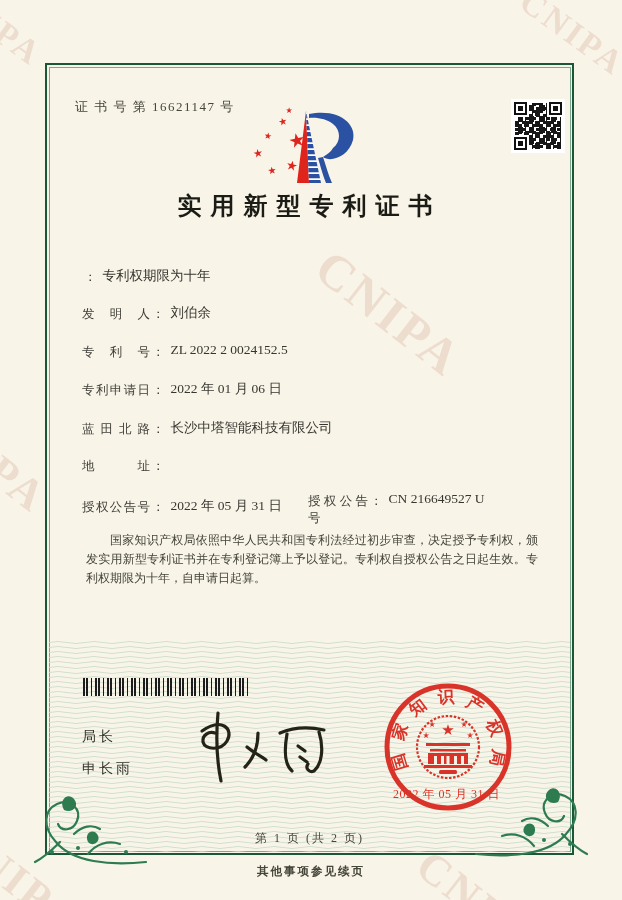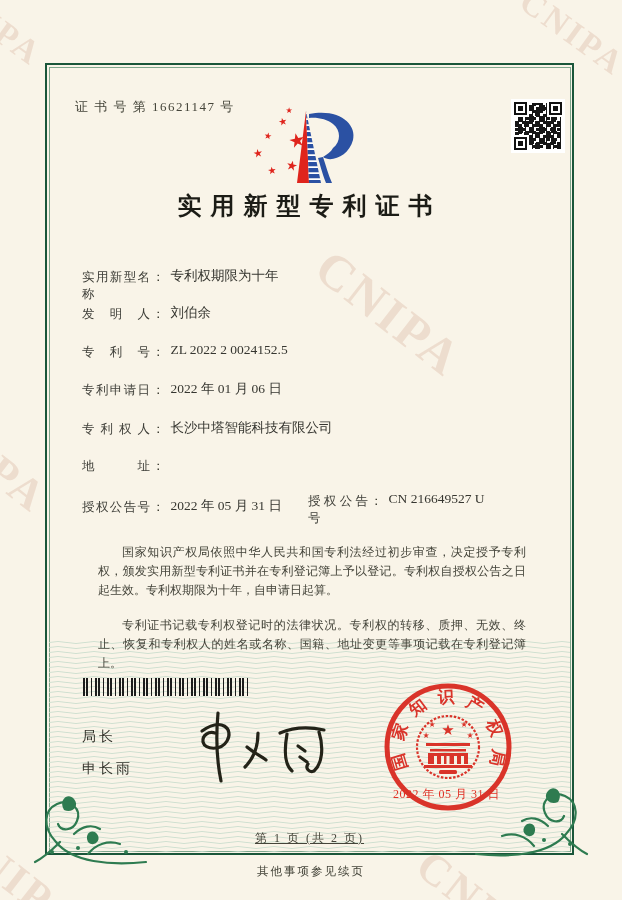--- a/index.html
+++ b/index.html
@@ -34,37 +34,37 @@
   .lbl{display:inline-block;width:68px;font-size:12.5px;color:#40403a;
     text-align:justify;text-align-last:justify;text-justify:inter-character;padding-top:2px;}
   .colon{font-size:12.5px;margin:0 6px 0 2px;padding-top:2px;}
   .val{font-size:13.5px;color:#363630;}
   .val2{line-height:19px;width:378px;}
   .row.pair2{left:308px;}
   .row.pair2 .lbl{width:60px;}
   
   .paras{position:absolute;left:82px;top:527px;width:460px;font-size:12px;line-height:19px;
     text-align:justify;color:#44443a;}
-  .paras p{margin:16px;text-indent:2em;}
+  .paras p{margin:4px;text-indent:2em;}
   
   .barcode{position:absolute;left:83px;top:678px;width:168px;height:18px;
     background:repeating-linear-gradient(90deg,#1c1c1c 0 2px,transparent 2px 3px,
       #1c1c1c 3px 5px,transparent 5px 8px,#1c1c1c 8px 9px,transparent 9px 12px);}
   
   .director{position:absolute;left:82px;font-size:14px;letter-spacing:3px;color:#33332b;}
   .sig{position:absolute;left:188px;top:703px;}
   
   .seal{position:absolute;left:368px;top:667px;width:160px;height:160px;opacity:.93;}
   .seal-date{position:absolute;left:393px;top:786px;width:120px;font-size:12px;
     letter-spacing:.5px;color:#e03024;white-space:nowrap;}
   
   .page-ind{position:absolute;left:45px;top:830px;width:529px;text-align:center;
-    font-size:12px;letter-spacing:2px;color:#45453a;text-decoration:underline;}
+    font-size:12px;letter-spacing:2px;color:#45453a;}
   .foot-note{position:absolute;left:0;top:864px;width:622px;text-align:center;
-    font-size:11.5px;letter-spacing:2px;color:#45453a;}
+    font-size:11.5px;letter-spacing:2px;color:#45453a;font-weight:bold;}
 </style>
 </head>
 <body>
 
 <div class="page">
 
   <div class="wm" style="left:-48px;top:-28px;font-size:34px;transform:rotate(36deg)">CNIPA</div>
   <div class="wm" style="left:535px;top:-18px;font-size:34px;transform:rotate(36deg)">CNIPA</div>
   <div class="wm" style="left:340px;top:238px;font-size:50px;transform:rotate(38deg)">CNIPA</div>
   <div class="wm" style="left:-62px;top:390px;font-size:44px;transform:rotate(38deg)">CNIPA</div>
@@ -152,62 +152,60 @@
   <div class="qr">
     <div class="qr-noise"></div>
     <div class="qr-f tl"></div>
     <div class="qr-f tr"></div>
     <div class="qr-f bl"></div>
   </div>
 
   <h1 class="title">实用新型专利证书</h1>
 
   <div class="row" style="top:267px">
-    <span class="lbl">实用新型名称</span>
       <span class="colon">：</span>
     <span class="val">专利权期限为十年</span>
   </div>
   <div class="row" style="top:304px">
     <span class="lbl">发明人</span>
       <span class="colon">：</span>
     <span class="val">刘伯余</span>
   </div>
   <div class="row" style="top:342px">
     <span class="lbl">专利号</span>
       <span class="colon">：</span>
     <span class="val">ZL 2022 2 0024152.5</span>
   </div>
   <div class="row" style="top:380px">
     <span class="lbl">专利申请日</span>
       <span class="colon">：</span>
     <span class="val">2022 年 01 月 06 日</span>
   </div>
   <div class="row" style="top:419px">
-    <span class="lbl">专利权人</span>
+    <span class="lbl">蓝田北路</span>
       <span class="colon">：</span>
     <span class="val">长沙中塔智能科技有限公司</span>
   </div>
   <div class="row" style="top:456px">
     <span class="lbl">地址</span>
       <span class="colon">：</span>
   </div>
   <div class="row" style="top:497px">
     <span class="lbl">授权公告号</span>
       <span class="colon">：</span>
     <span class="val">2022 年 05 月 31 日</span>
   </div>
   <div class="row pair2" style="top:491px">
     <span class="lbl">授权公告号</span>
       <span class="colon">：</span>
     <span class="val">CN 216649527 U</span>
   </div>
 
   <div class="paras">
     <p>国家知识产权局依照中华人民共和国专利法经过初步审查，决定授予专利权，颁发实用新型专利证书并在专利登记簿上予以登记。专利权自授权公告之日起生效。专利权期限为十年，自申请日起算。</p>
-    <p>专利证书记载专利权登记时的法律状况。专利权的转移、质押、无效、终止、恢复和专利权人的姓名或名称、国籍、地址变更等事项记载在专利登记簿上。</p>
   </div>
 
   <div class="barcode"></div>
 
   <div class="director" style="top:728px">局长</div>
   <div class="director" style="top:760px">申长雨</div>
 
   <div class="sig">
     <svg width="155" height="92" xmlns="http://www.w3.org/2000/svg">
       <g stroke="#232318" fill="none" stroke-width="3.2" stroke-linecap="round" stroke-linejoin="round">

